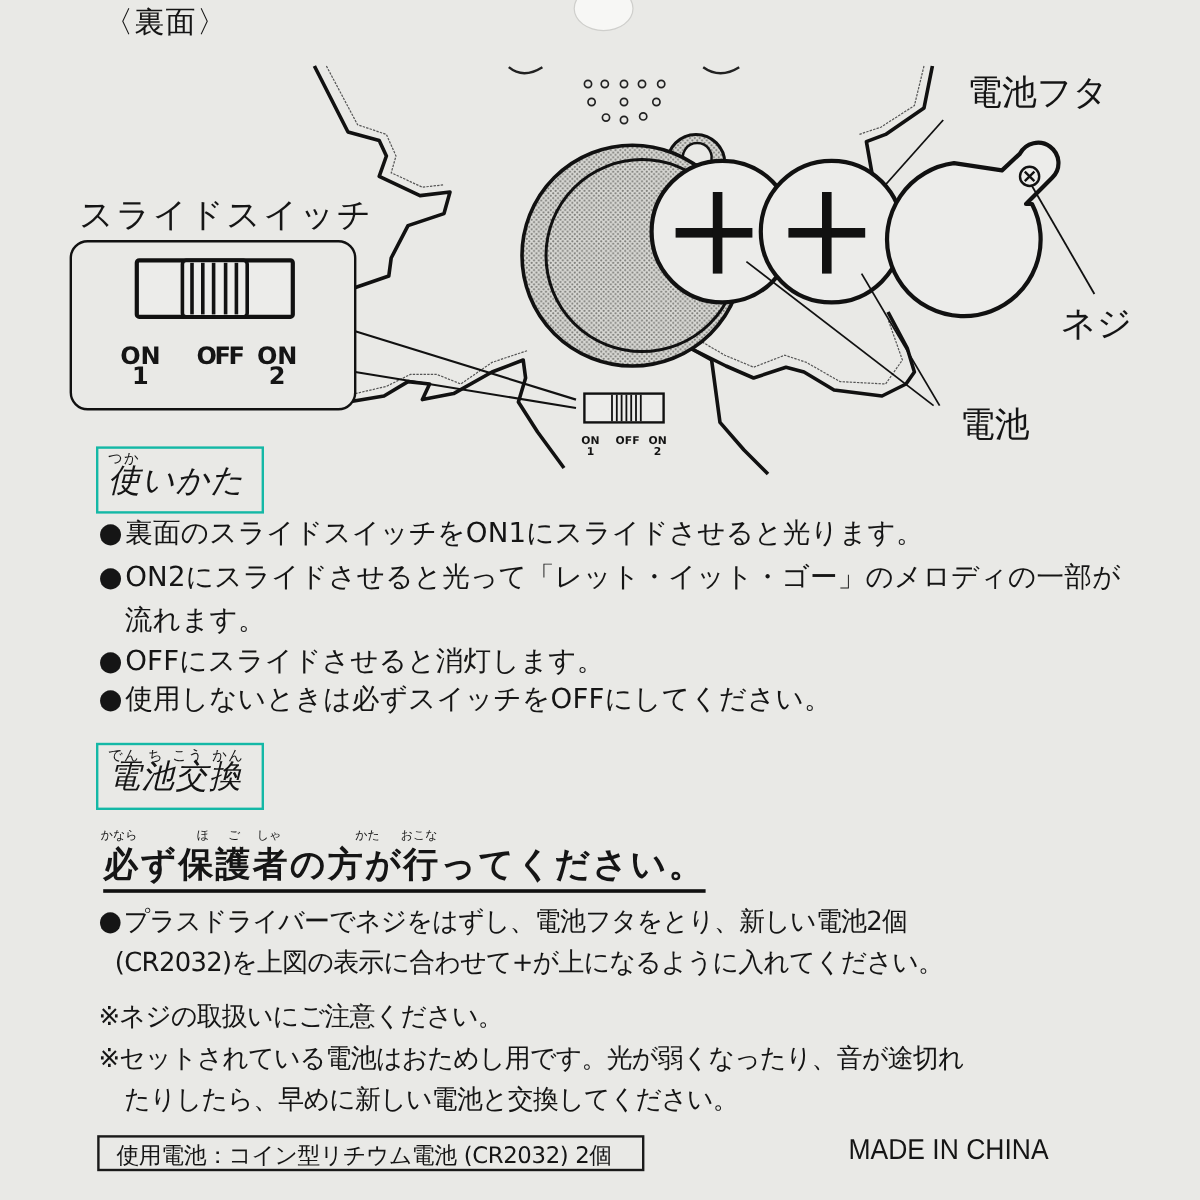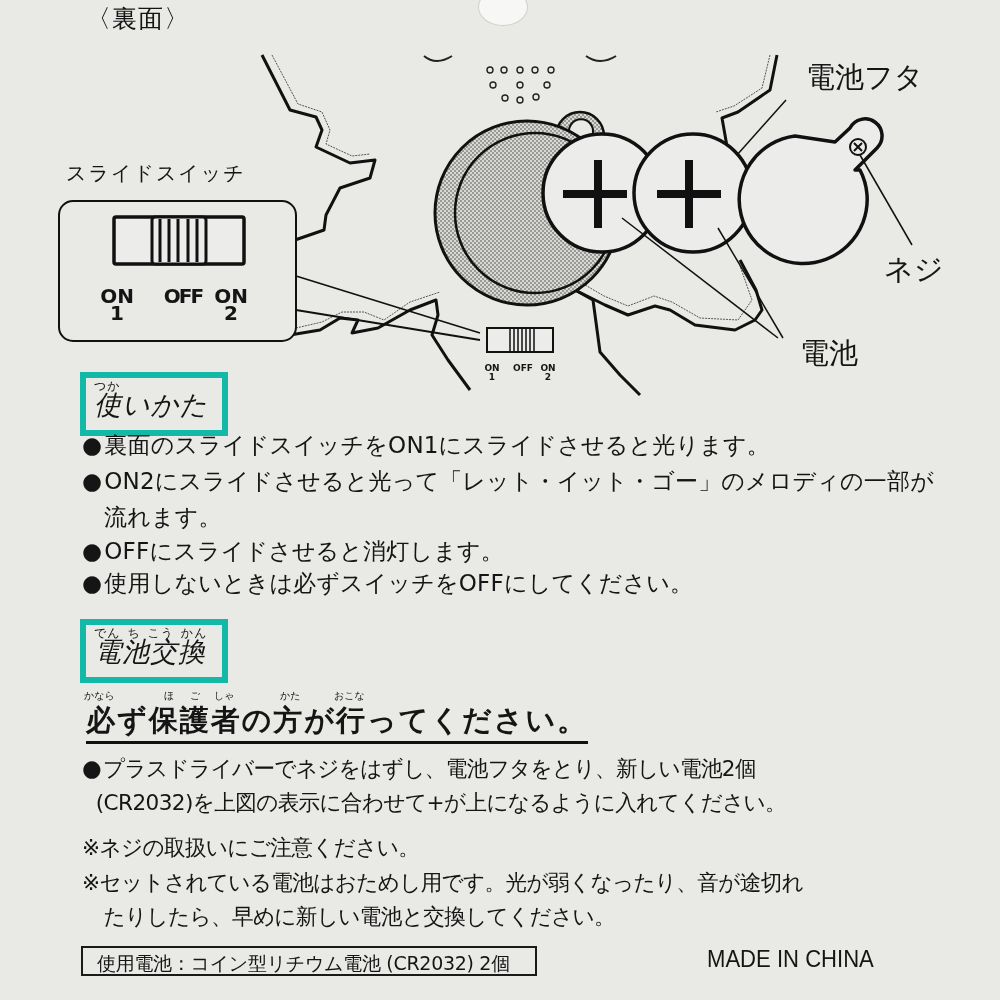--- a/index.html
+++ b/index.html
@@ -10,26 +10,26 @@
       color: #151515;
     }
     .abs { position: absolute; text-align: right; }
     .hang-tag-hole {
       position: absolute; left: 478px; top: -12px; width: 48px; height: 36px;
       border-radius: 50%; background: #f7f7f5; border: 1px solid #cfcfcc;
     }
     .back-label { left: 86px; top: 2px; font-size: 25px; letter-spacing: 1px; }
     .diagram { position: absolute; left: 0; top: 0; width: 1000px; height: 410px; }
     .callout-label { font-size: 29px; white-space: nowrap; }
-    .slide-switch-label { left: 66px; top: 160px; font-size: 20px; letter-spacing: 2px; }
+    .slide-switch-label { left: 66px; top: 160px; font-size: 28px; letter-spacing: 2px; }
     .switch-label-big { position: absolute; font-family: "DejaVu Sans", sans-serif; font-weight: bold; font-size: 20px; text-align: center; line-height: 17px; }
     .switch-label-small { position: absolute; font-family: "DejaVu Sans", sans-serif; font-weight: bold; font-size: 9px; text-align: center; line-height: 9px; }
 
     .section-box {
-      position: absolute; border: 6px solid #14b8a6; padding: 0 6px 2px 8px;
+      position: absolute; border: 2px solid #14b8a6; padding: 0 6px 2px 8px;
       line-height: 1;
     }
     .ruby { display: block; font-size: 12px; letter-spacing: 1px; margin-top: 2px; }
     .section-title { display: block; font-size: 27px; letter-spacing: 1px; margin-top: -1px; font-style: italic; }
 
     .para { position: absolute; left: 82px; font-size: 23px; white-space: nowrap; letter-spacing: 0.2px; line-height: 30px; }
     .bullet { font-size: 23px; margin-right: 2px; }
     .indent { padding-left: 22px; }
 
     .warning-ruby-row { position: absolute; left: 84px; top: 689px; font-size: 10px; height: 14px; width: 500px; }
@@ -210,21 +210,21 @@
 <div class="section-box" style="left:80px;top:619px;width:122px;height:50px;">
   <span class="ruby" style="word-spacing:2px;">でん ち こう かん</span>
   <span class="section-title">電池交換</span>
 </div>
 
 <div class="warning-ruby-row">
   <span style="left:0px;">かなら</span>
   <span style="left:80px;">ほ</span>
   <span style="left:106px;">ご</span>
   <span style="left:130px;">しゃ</span>
-  <span style="left:196px;">かた</span>
+  <span style="left:212px;">かた</span>
   <span style="left:250px;">おこな</span>
 </div>
 <div class="warning-line">必ず保護者の方が行ってください。</div>
 
 <div class="para narrow" style="top:753px;">
   <span class="bullet">●</span><span>プラスドライバーでネジをはずし、電池フタをとり、新しい電池2個</span>
 </div>
 <div class="para narrow indent" style="top:788px;padding-left:14px;">(CR2032)を上図の表示に合わせて+が上になるように入れてください。</div>
 <div class="para narrow" style="top:833px;">※ネジの取扱いにご注意ください。</div>
 <div class="para narrow" style="top:868px;">※セットされている電池はおためし用です。光が弱くなったり、音が途切れ</div>

